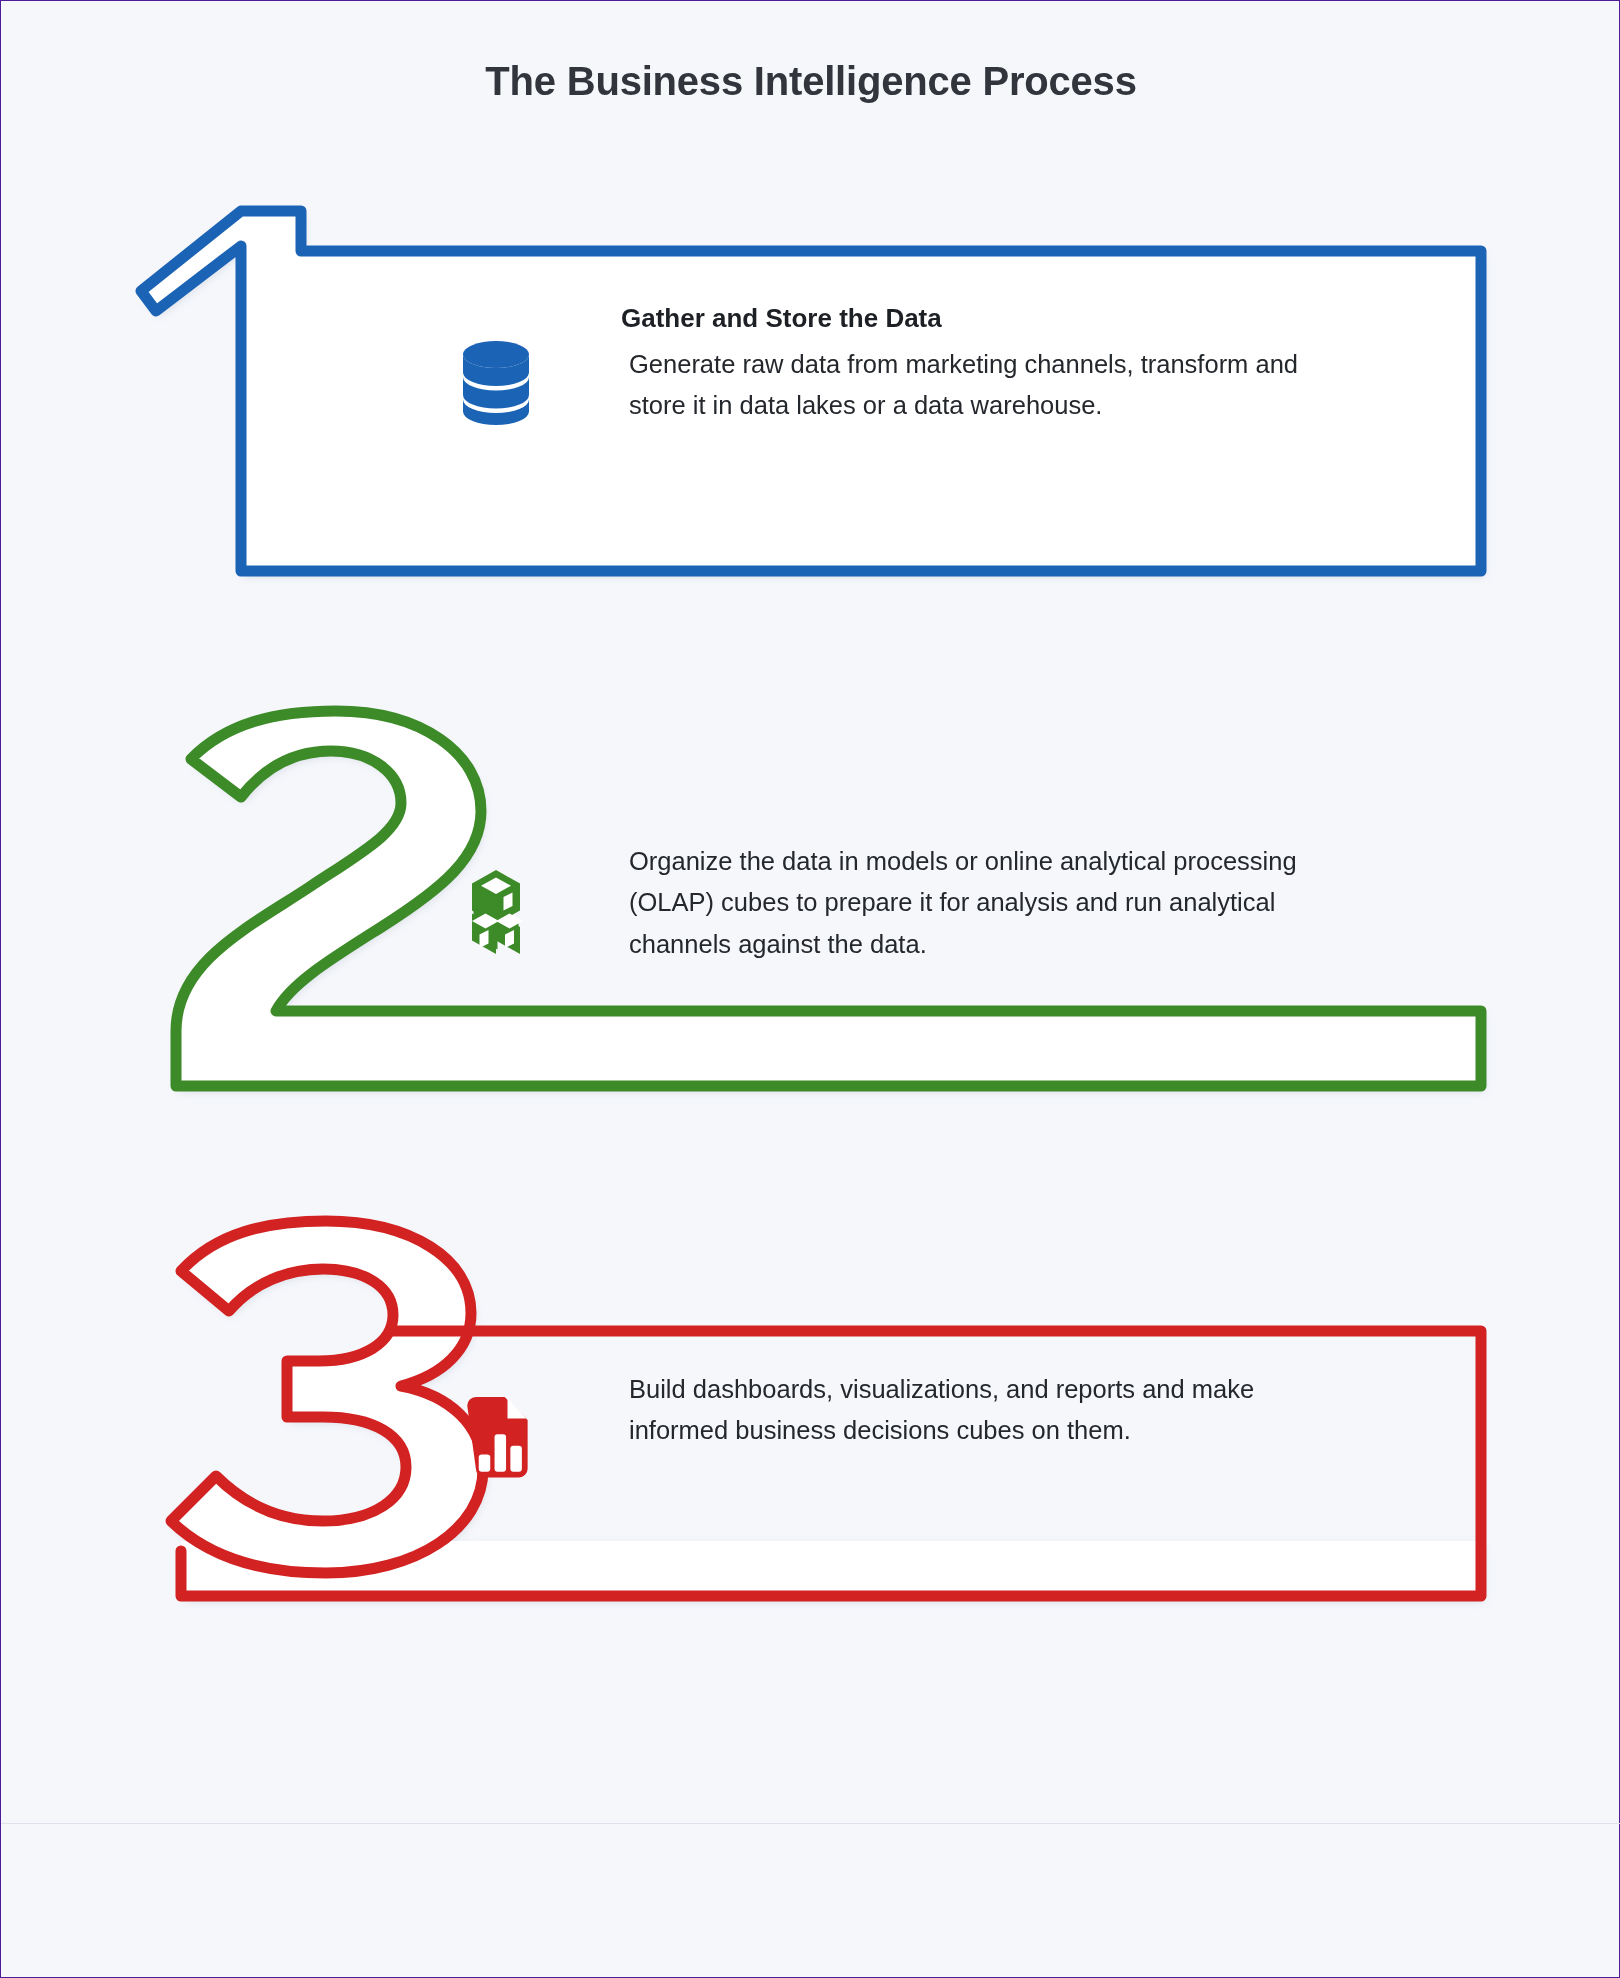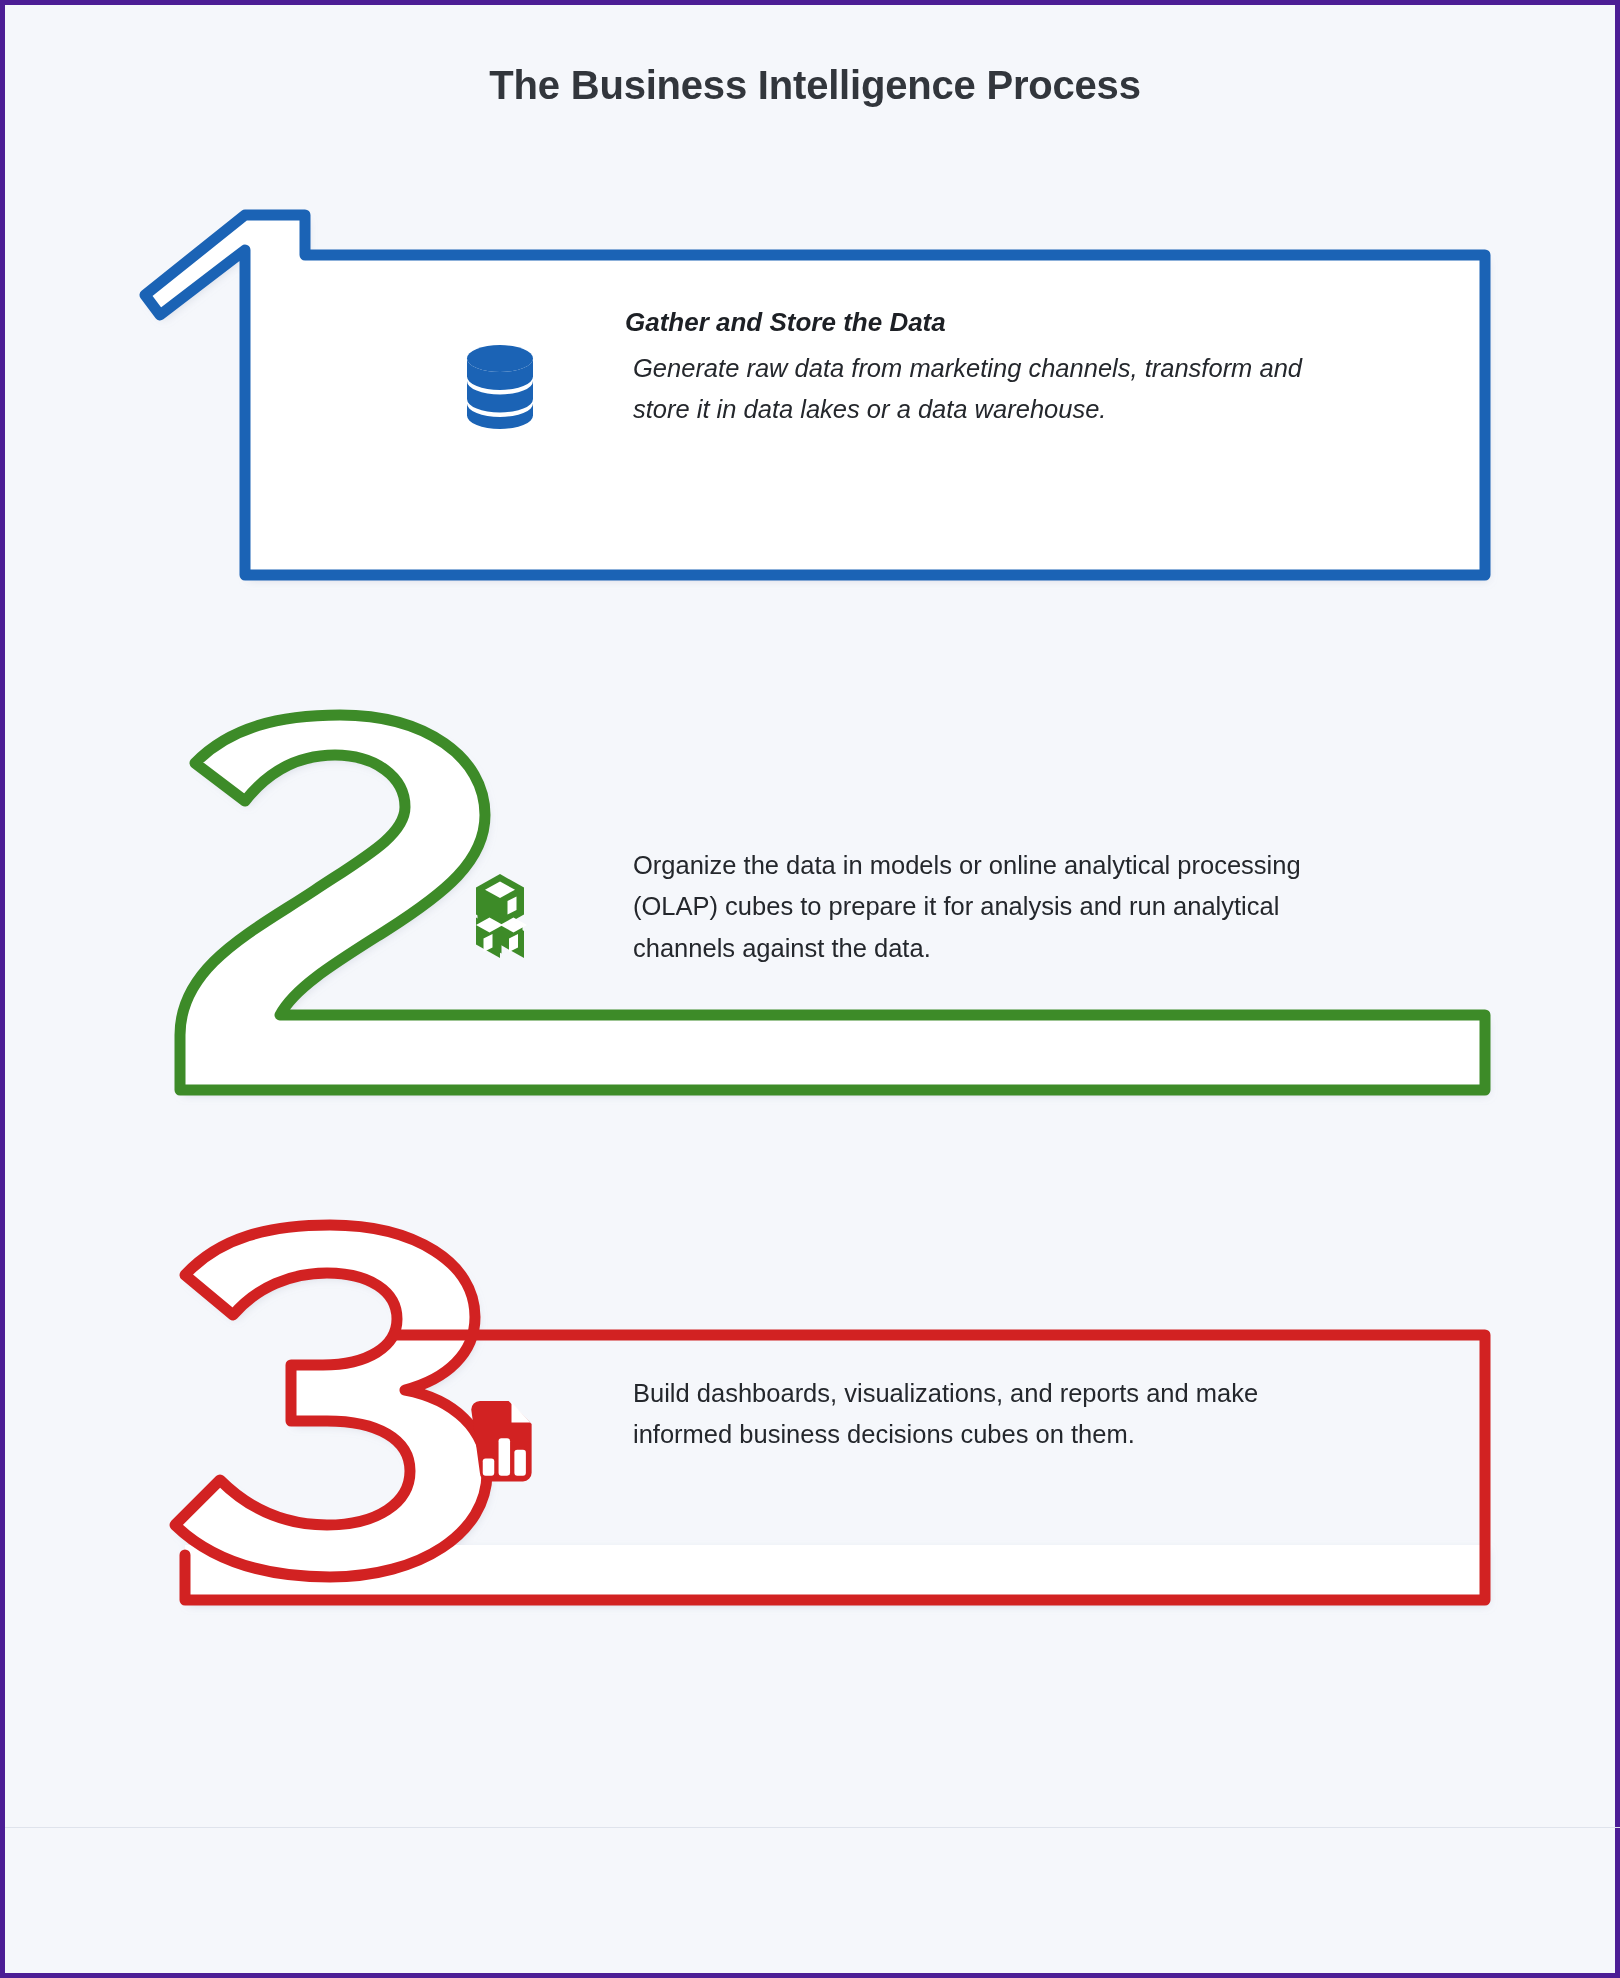--- a/index.html
+++ b/index.html
@@ -12,21 +12,21 @@
     background: #ffffff;
     font-family: "Liberation Sans", sans-serif;
     overflow: hidden;
   }
   .poster {
     position: relative;
     width: 1620px;
     height: 1978px;
     background: #f5f7fb;
     box-sizing: border-box;
-    border: 5px solid #4c1d95;
+    border: 1px solid #4c1d95;
   }
   .title {
     position: absolute;
     top: 58px;
     left: 0;
     width: 1620px;
     text-align: center;
     font-size: 40px;
     font-weight: bold;
     color: #32363c;
@@ -40,21 +40,21 @@
     width: 1620px;
     height: 1480px;
   }
 
   .step {
     position: absolute;
     left: 0;
     width: 1620px;
     height: 420px;
   }
-  .step-1 { top: 0px; font-style: italic; }
+  .step-1 { top: 0px; }
   .step-2 { top: 520px; }
   .step-3 { top: 1030px; }
 
   .step-svg {
     position: absolute;
     top: 0;
     left: 0;
     width: 1620px;
     height: 440px;
     overflow: visible;

